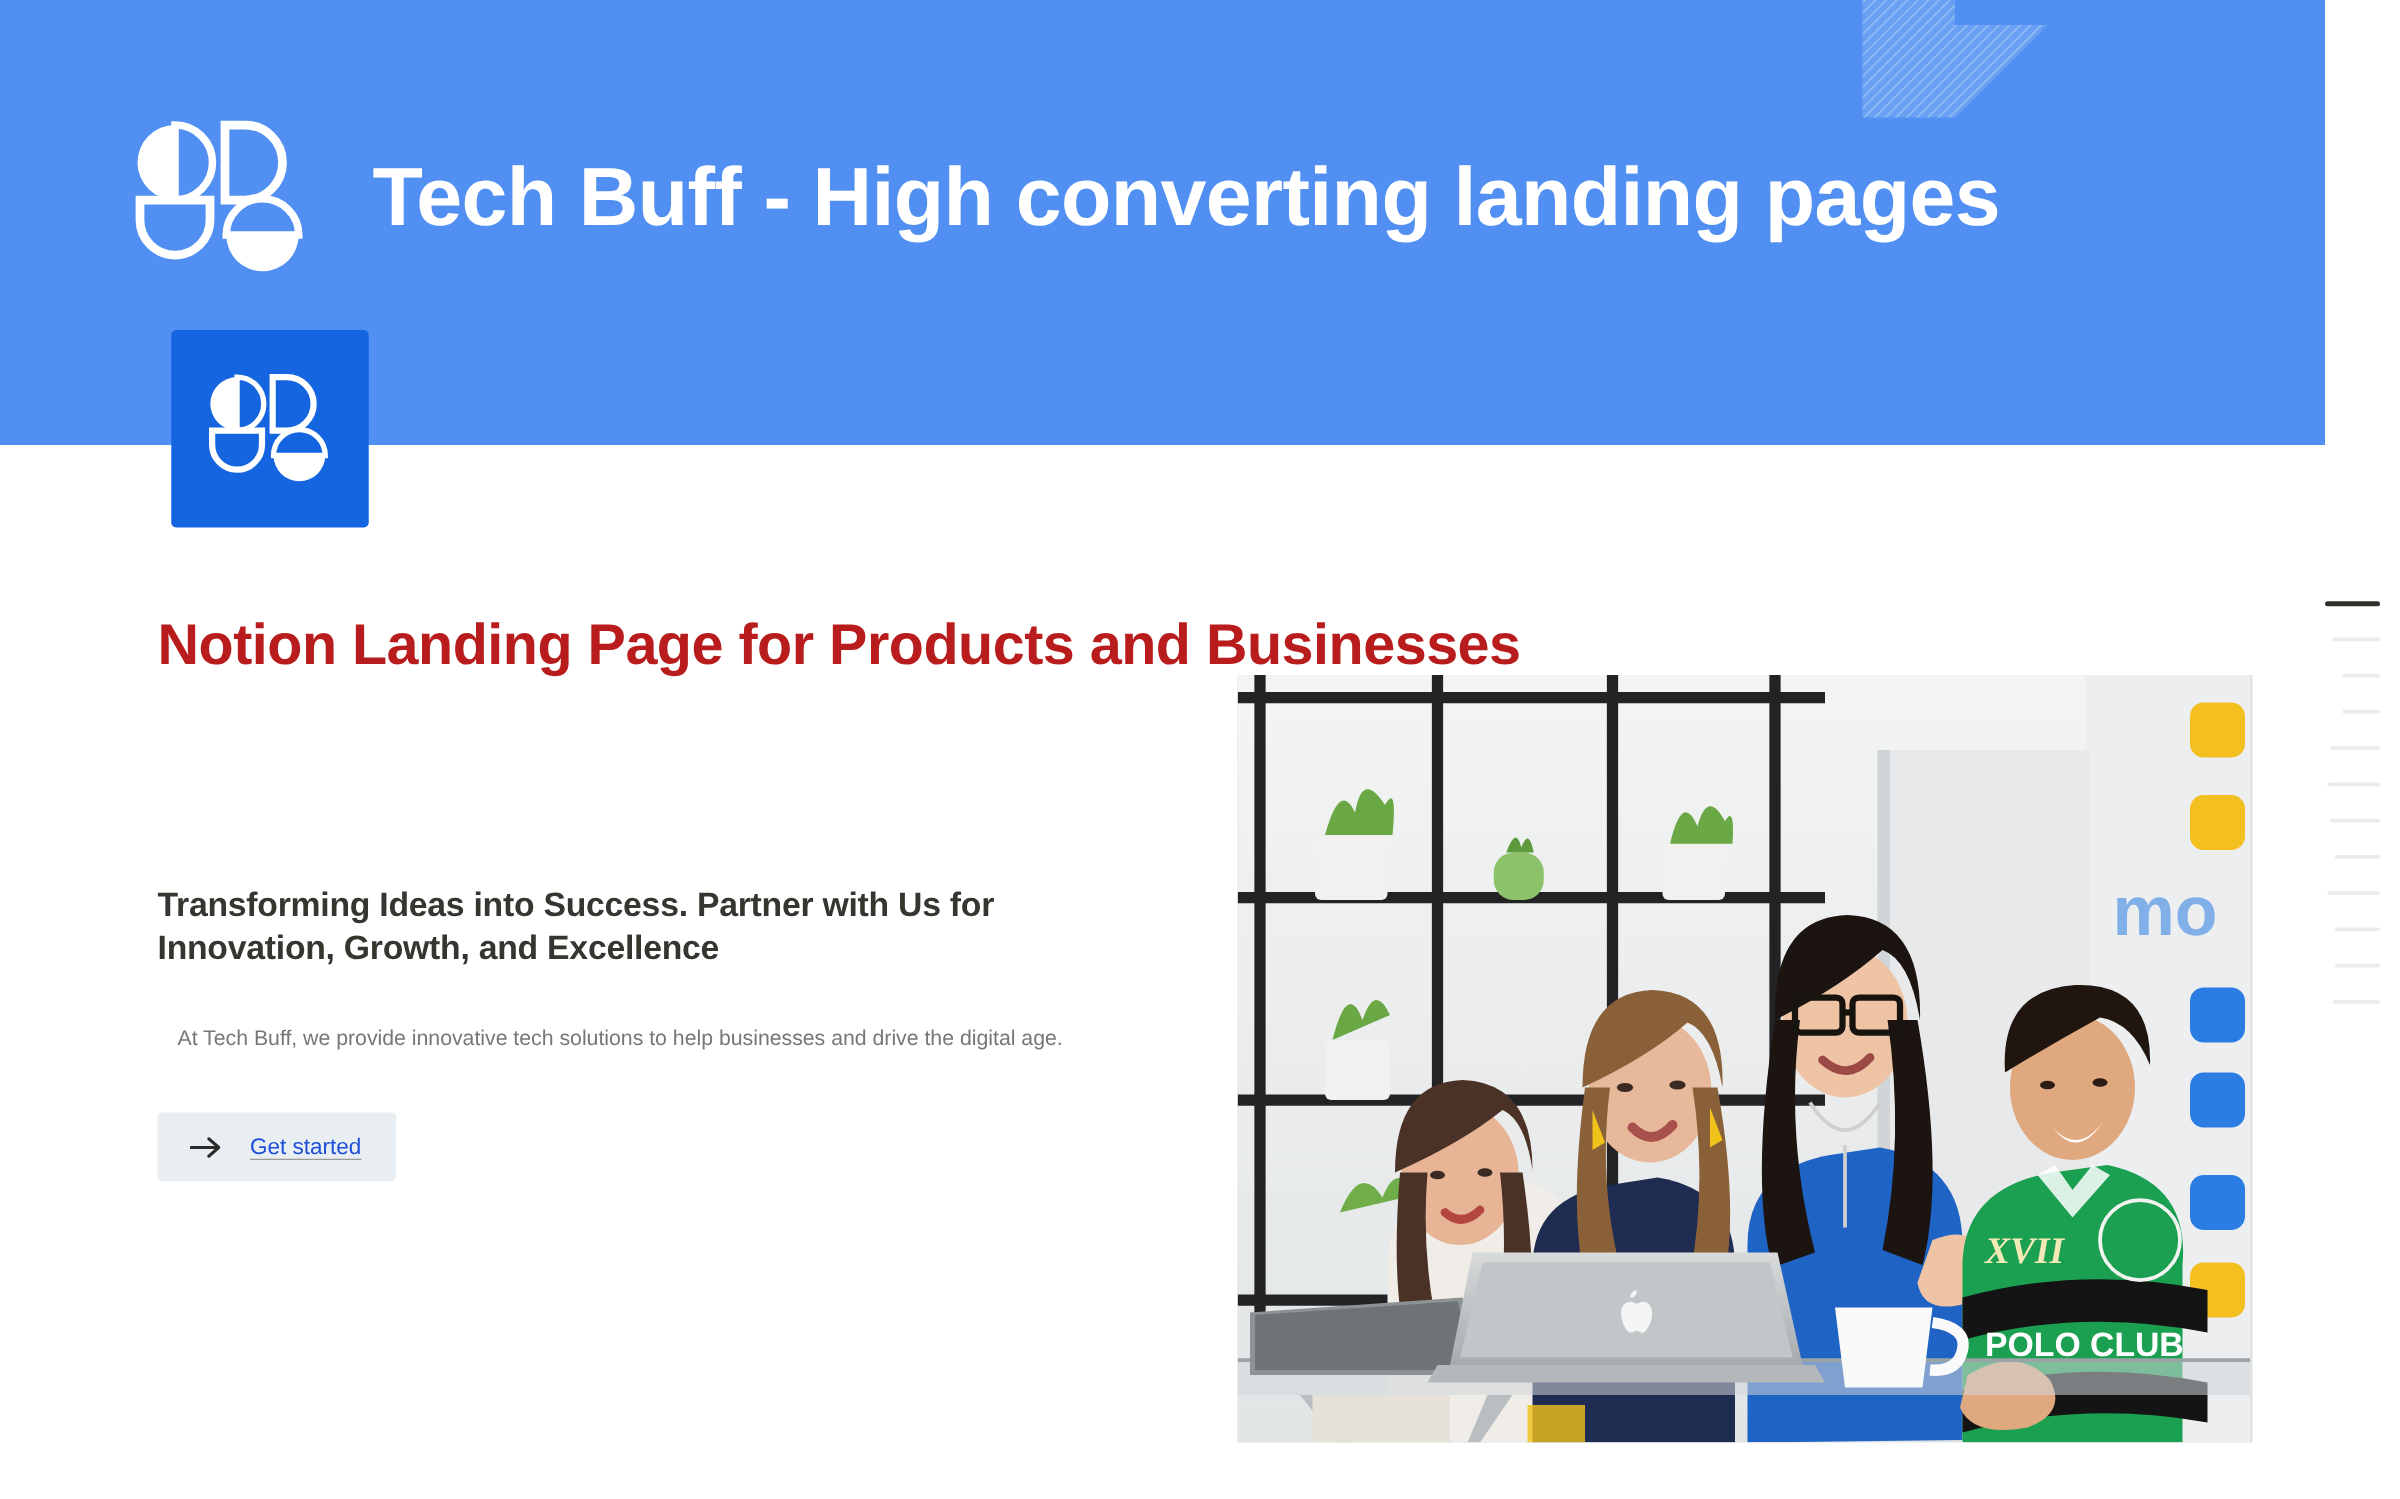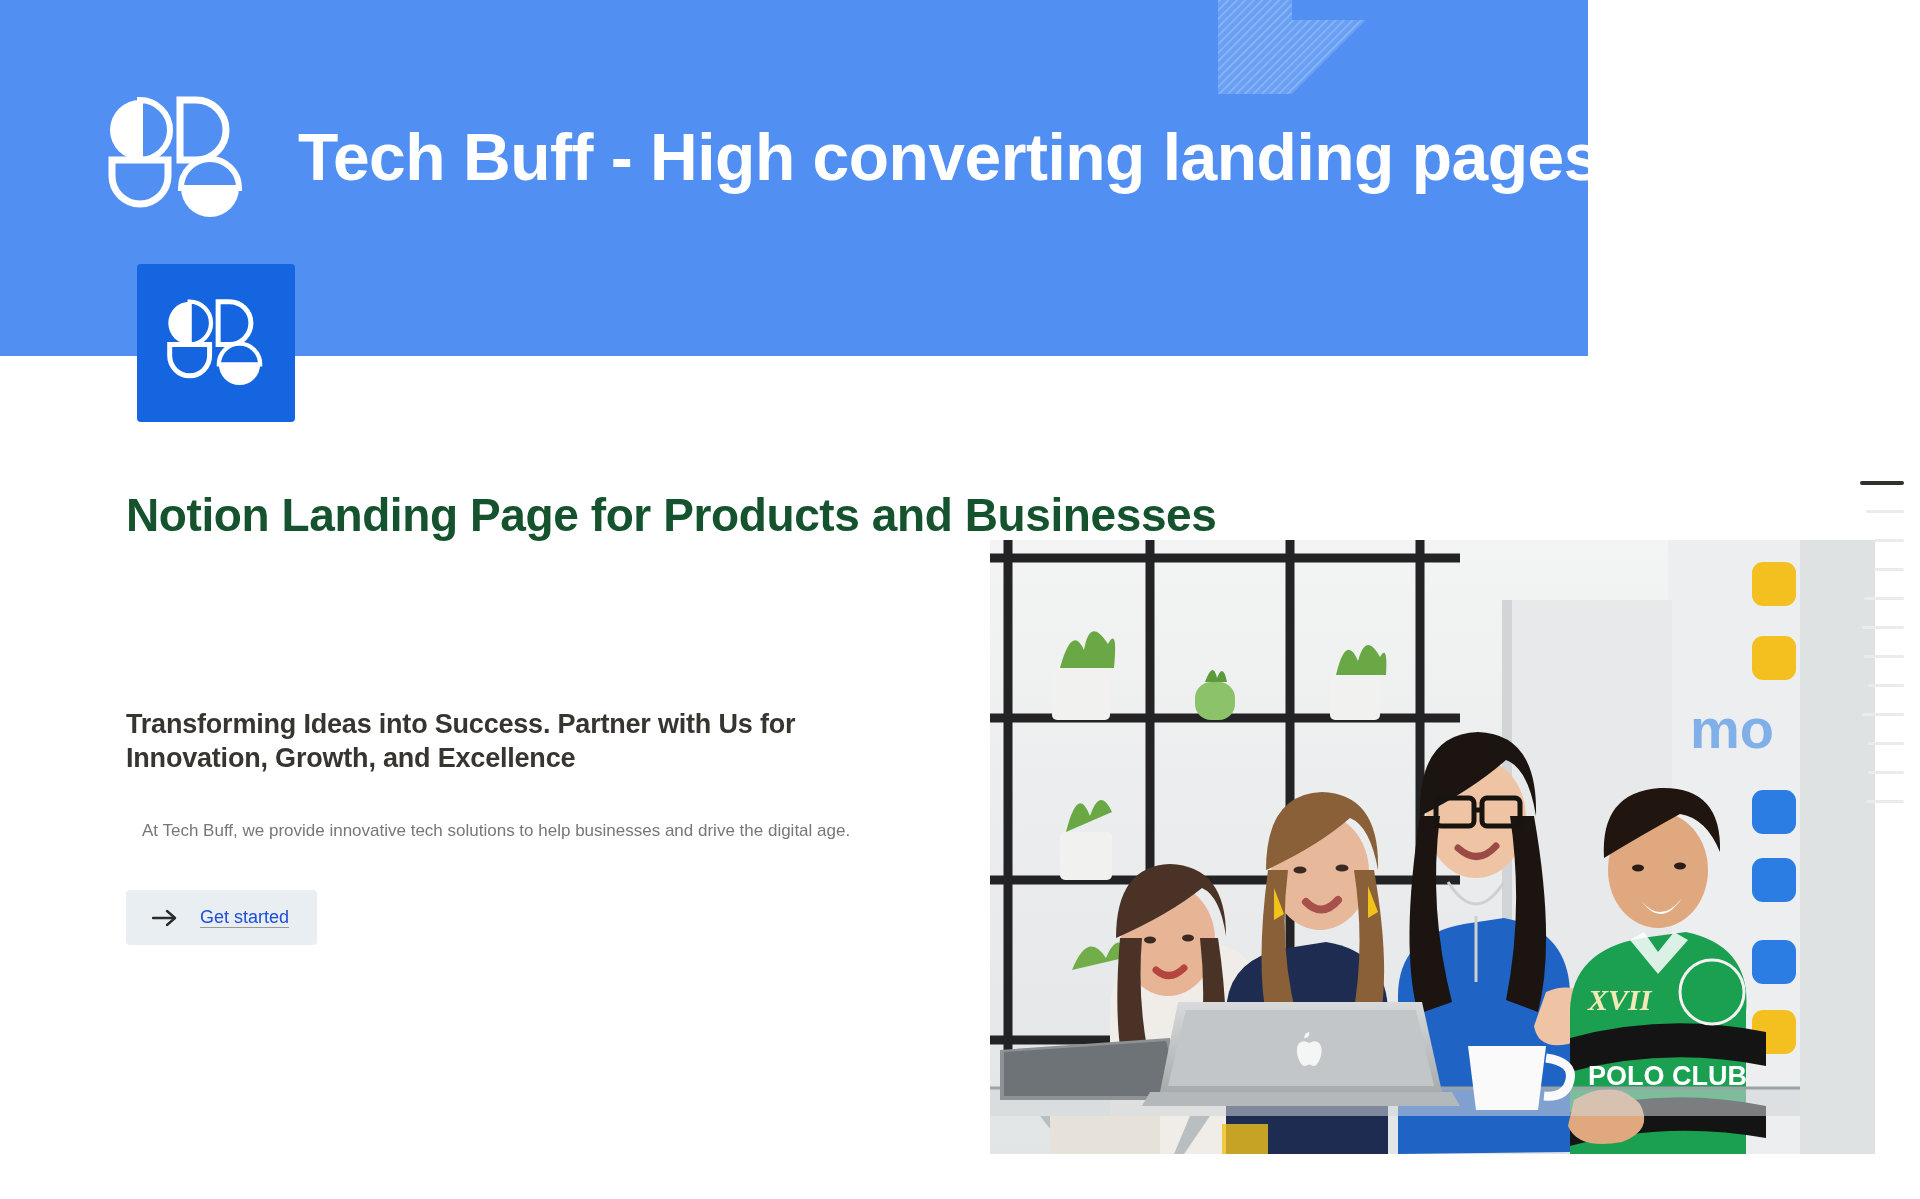--- a/index.html
+++ b/index.html
@@ -21,21 +21,21 @@
     width: 1920px;
     height: 1199px;
     background: #ffffff;
   }
 
   
   .cover {
     position: absolute;
     left: 0;
     top: 0;
-    width: 1588px;
+    width: 1860px;
     height: 356px;
     background: #5190f2;
     overflow: hidden;
   }
 
   .cover-inner {
     position: absolute;
     left: 104px;
     top: 96px;
     display: flex;
@@ -96,21 +96,21 @@
     width: 1920px;
   }
 
   .page-title {
     position: absolute;
     left: 126px;
     top: 101px;
     font-size: 46px;
     line-height: 1.2;
     font-weight: 700;
-    color: #14532d;
+    color: #b91c1c;
     letter-spacing: -0.4px;
     white-space: nowrap;
   }
 
   .columns {
     position: absolute;
     left: 0;
     top: 184px;
     width: 1920px;
     display: flex;
@@ -170,21 +170,21 @@
     text-decoration-color: #9b9a96;
   }
 
   .col-right {
     position: absolute;
     left: 990px;
     top: 0;
     width: 810px;
   }
   .hero-figure {
-    width: 885px;
+    width: 812px;
     height: 614px;
     overflow: hidden;
     background: #dfe2e3;
     position: relative;
   }
   .hero-figure svg { display: block; width: 810px; height: 614px; }
 
   
   .outline {
     position: absolute;

